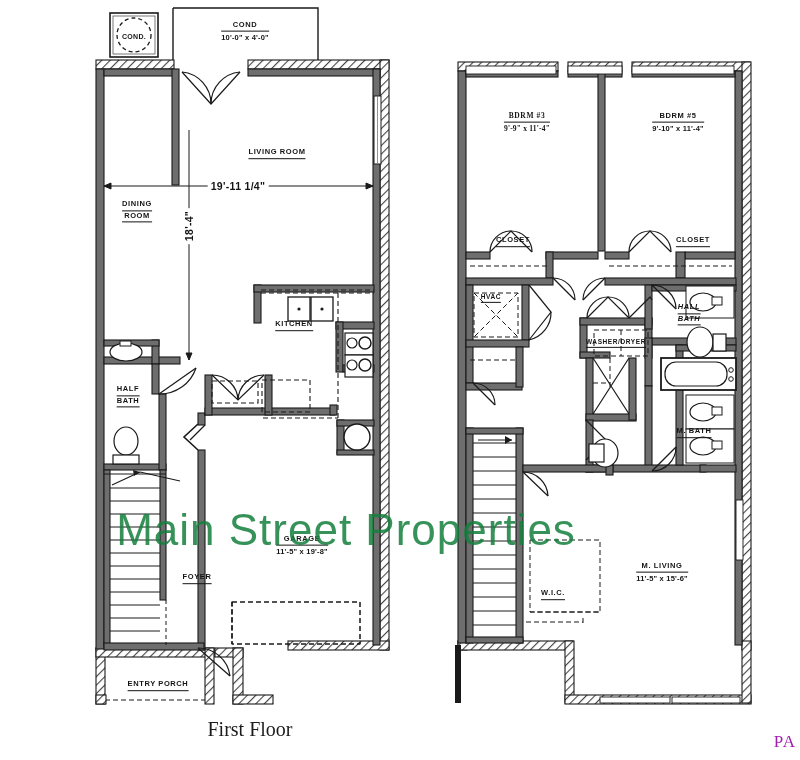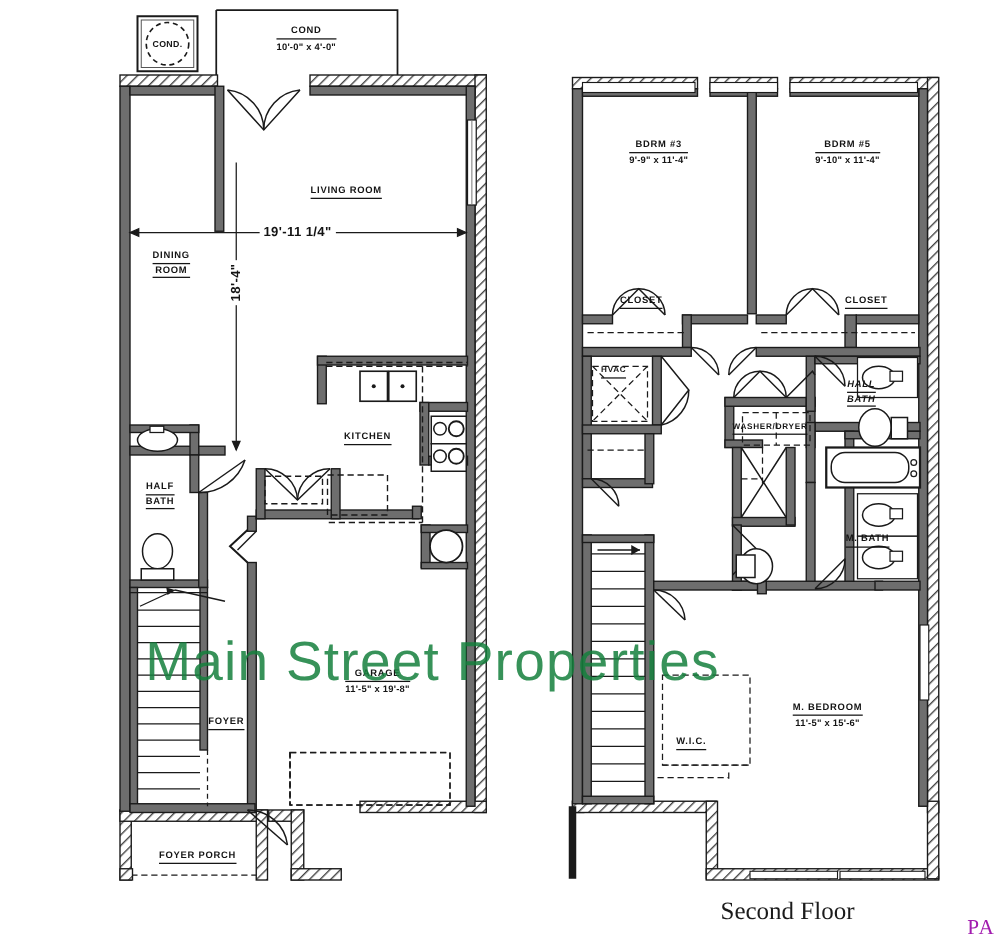--- a/index.html
+++ b/index.html
@@ -455,47 +455,48 @@
 
   <div class="room-label" style="left:277px;top:153px;">
     <span class="nm">LIVING ROOM</span>
   </div>
 
   <div class="room-label" style="left:137px;top:211px;">
     <span class="nm">DINING</span>
     <span class="nm">ROOM</span>
   </div>
 
-  <div class="room-label" style="left:294px;top:350px;">
+  <div class="room-label" style="left:294px;top:325px;">
     <span class="nm">KITCHEN</span>
   </div>
 
   <div class="room-label" style="left:128px;top:396px;">
     <span class="nm">HALF</span>
     <span class="nm">BATH</span>
   </div>
 
-  <div class="room-label" style="left:181px;top:578px;text-align:center;">
+  <div class="room-label" style="left:197px;top:578px;text-align:center;">
     <span class="nm">FOYER</span>
   </div>
 
   <div class="room-label" style="left:302px;top:521px;margin-top:24px;">
     <span class="nm">GARAGE</span>
     <span class="dm">11'-5" x 19'-8"</span>
   </div>
 
   <div class="room-label" style="left:158px;top:685px;">
-    <span class="nm">FOYER PORCH</span>
+    <span class="nm">ENTRY PORCH</span>
   </div>
 
   <div class="dim-label" style="left:238px;top:186px;">19'-11 1/4"</div>
   <div class="dim-label vert" style="left:189px;top:226px;">18'-4"</div>
 
-
-  <div class="room-label" style="left:527px;top:122px;">
+  <div class="floor-caption" id="caption-first">First Floor</div>
+
+  <div class="room-label" style="left:527px;top:122px;font-family:Liberation Serif, serif;">
     <span class="nm">BDRM #3</span>
     <span class="dm">9'-9" x 11'-4"</span>
   </div>
 
   <div class="room-label" style="left:678px;top:122px;">
     <span class="nm">BDRM #5</span>
     <span class="dm">9'-10" x 11'-4"</span>
   </div>
 
   <div class="room-label" style="left:513px;top:241px;">
@@ -521,19 +522,18 @@
 
   <div class="room-label" style="left:694px;top:432px;">
     <span class="nm">M. BATH</span>
   </div>
 
   <div class="room-label" style="left:553px;top:583px;margin-top:11px;">
     <span class="nm">W.I.C.</span>
   </div>
 
   <div class="room-label" style="left:662px;top:572px;">
-    <span class="nm">M. BEDROOM</span>
+    <span class="nm">M. LIVING</span>
     <span class="dm">11'-5" x 15'-6"</span>
   </div>
 
-  <div class="floor-caption" id="caption-second">Second Floor</div>
 
 </div>
 
 </body></html>

